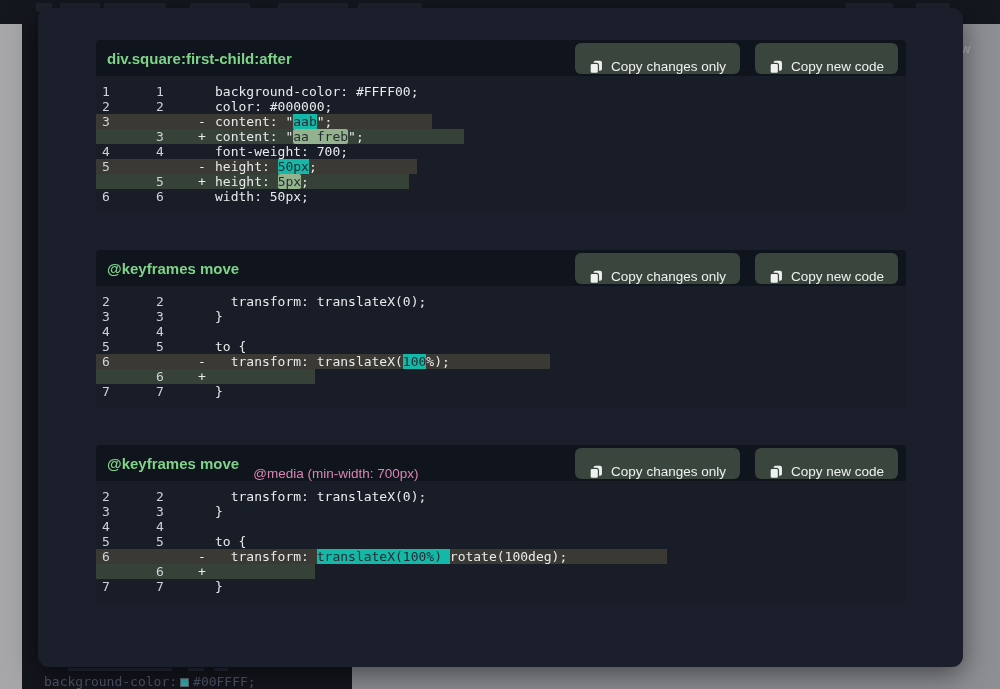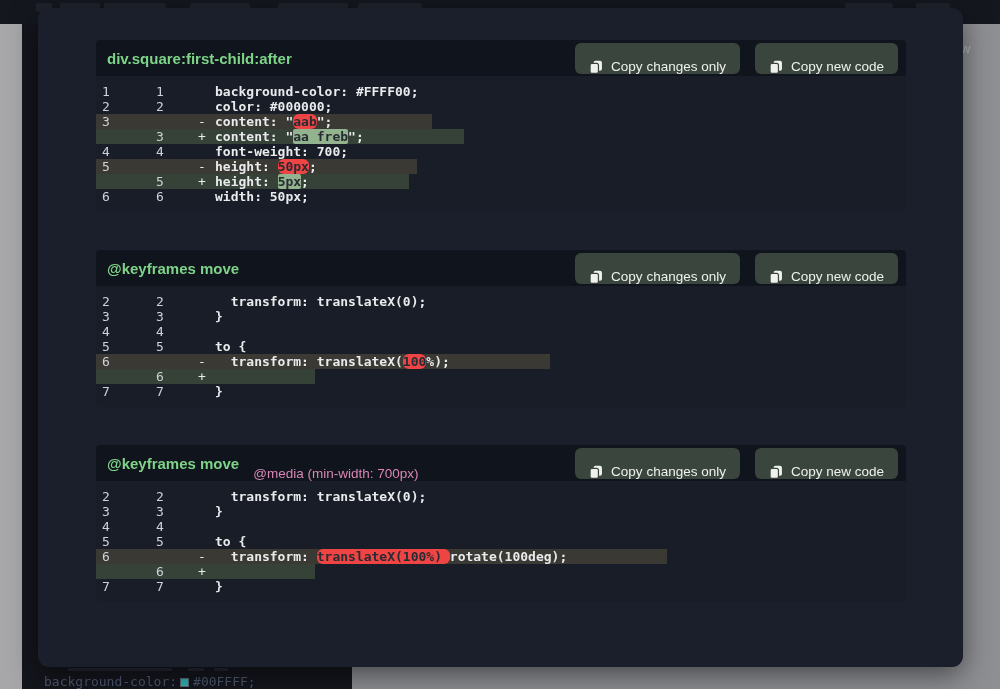--- a/index.html
+++ b/index.html
@@ -35,22 +35,22 @@
 
   .code-area { background:#191d27; padding:8px 0; border-radius:0 0 4px 4px; }
   .code-row { height:15px; font:13px "DejaVu Sans Mono", monospace; line-height:15px; color:#e8eaec; white-space:nowrap; }
   .row-strip { display:inline-flex; height:15px; }
   .row-strip.del { background:#3a3933; padding-right:100px; }
   .row-strip.add { background:#364138; padding-right:100px; }
   .gut { display:inline-block; color:#ced2d8; flex:none; }
   .gut.old { width:55px; padding-left:6px; }
   .gut.new { width:44px; padding-left:5px; }
   .marker { display:inline-block; width:20px; padding-left:3px; color:#e8eaec; flex:none; }
-  .code-text { white-space:pre;font-weight:bold; }
-  .hl-del { background:#ef4444; color:#272b33; border-radius:6px; }
+  .code-text { white-space:pre; }
+  .hl-del { background:#14b8a6; color:#272b33; border-radius:0; }
   .hl-add { background:#93b28e; color:#272b33; border-radius:2px; }
 </style>
 </head>
 <body>
 
 <div class="top-bar">
   <span class="tb-frag" style="left:2px">uler</span>
   <div class="tb-item" style="left:36px;width:16px"></div>
   <div class="tb-item" style="left:60px;width:40px"></div>
   <div class="tb-item" style="left:104px;width:62px"></div>

